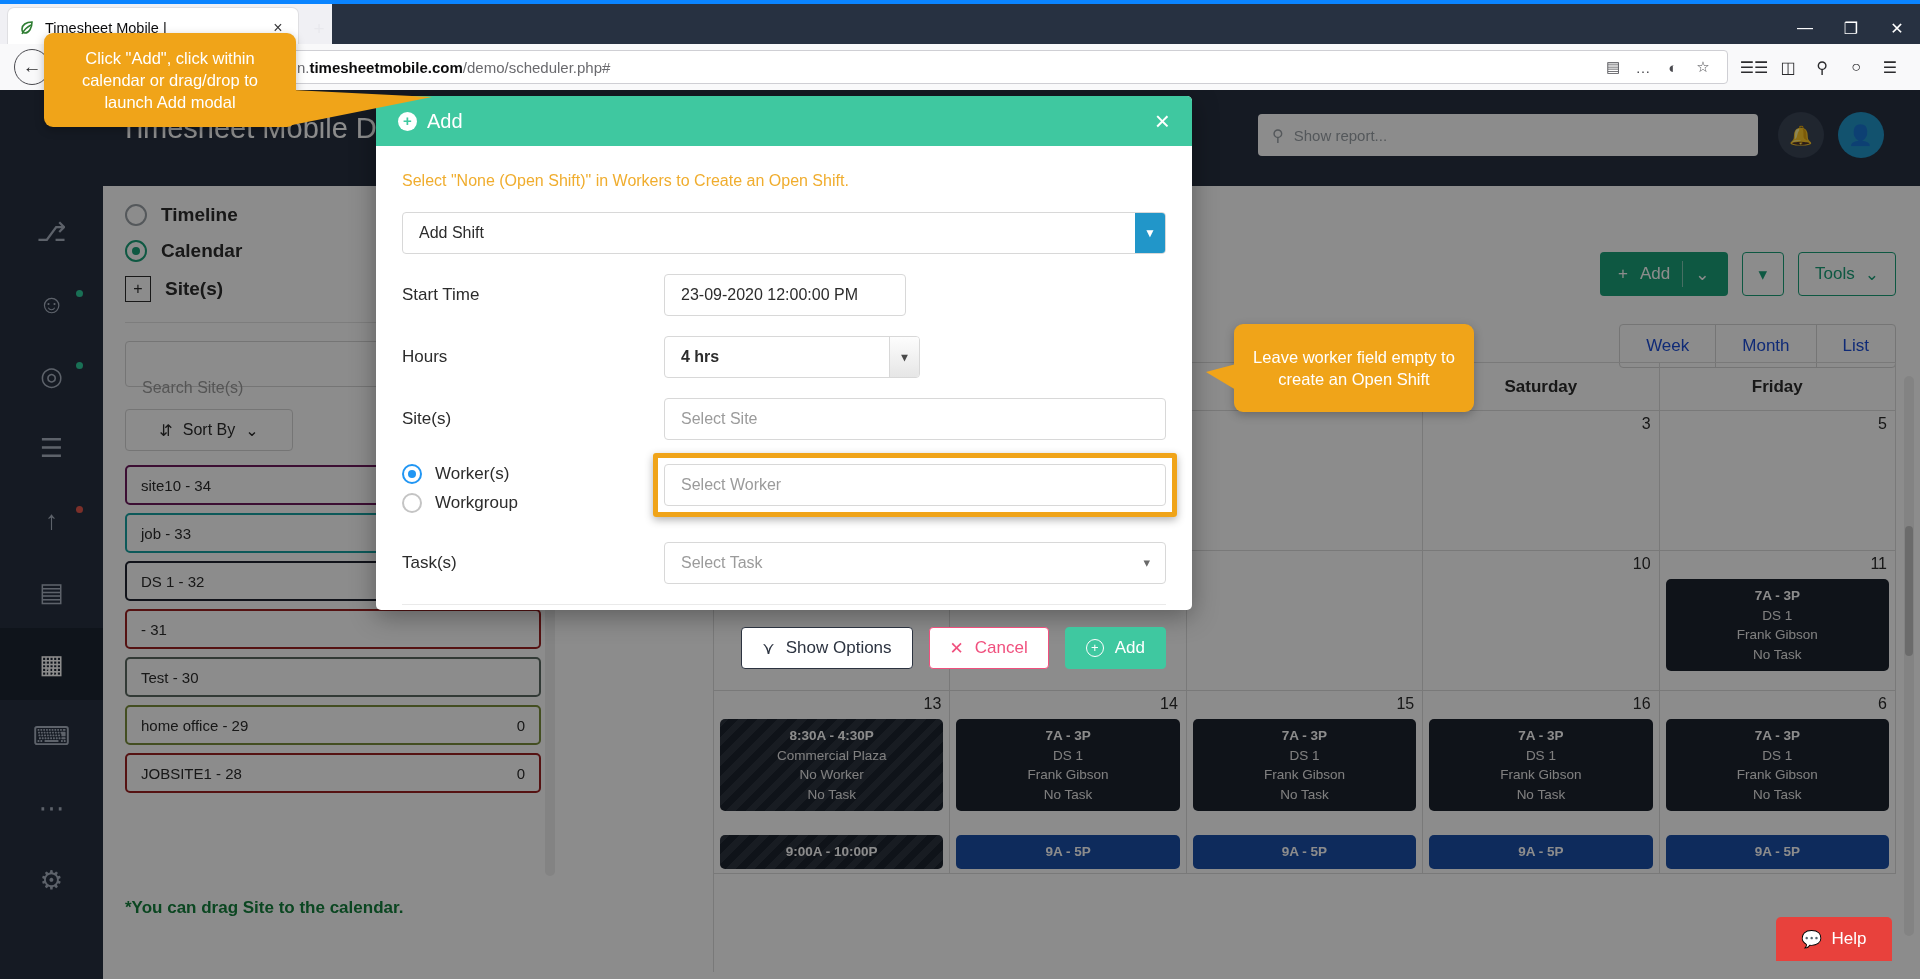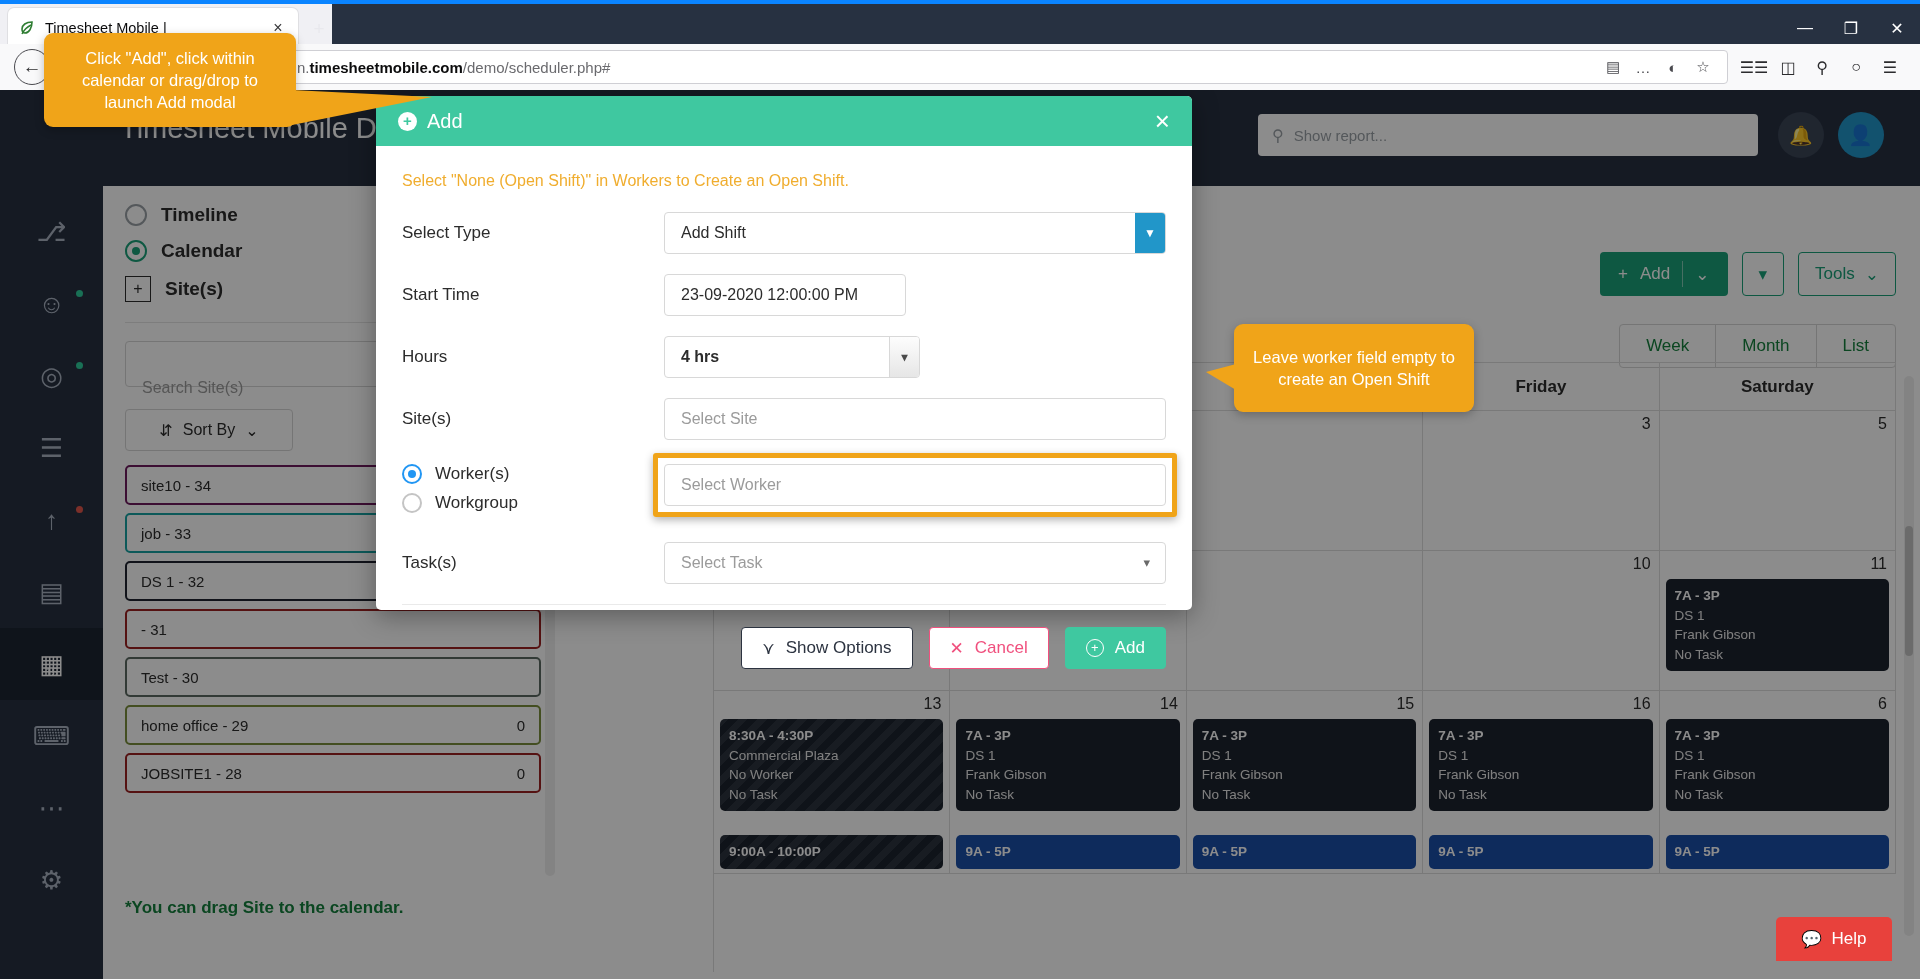--- a/index.html
+++ b/index.html
@@ -228,21 +228,21 @@
     border-radius: 4px; display: flex; align-items: center; gap: 10px;
     font-size: 17px; background: #fff;
   }
   #view-switch {
     position: absolute; right: 24px; top: 138px; height: 44px;
     border: 1px solid #d6d6d6; border-radius: 4px; display: flex;
     overflow: hidden;
   }
   #view-switch div {
     padding: 0 26px; display: flex; align-items: center; font-size: 17px;
-    color: #15803d; border-left: 1px solid #d6d6d6;
+    color: #1d4ed8; border-left: 1px solid #d6d6d6;
   }
   #view-switch div:first-child { border-left: 0; }
   #cal-period {
     position: absolute; left: 10px; top: 245px; font-size: 15px; color: #2c2c2c;
     line-height: 1.5;
   }
 
   #cal-grid {
     position: absolute; left: 150px; top: 176px; width: 1183px; height: 610px;
     border-top: 1px solid #dcdcdc; border-left: 1px solid #dcdcdc;
@@ -257,22 +257,22 @@
   }
   .cal-week { display: grid; grid-template-columns: repeat(5, 1fr); }
   .cal-cell {
     border-right: 1px solid #dcdcdc; border-bottom: 1px solid #dcdcdc;
     min-height: 140px; padding: 4px 6px; position: relative;
   }
   .cal-daynum {
     position: absolute; right: 8px; top: 4px; font-size: 16px; color: #2c2c2c;
   }
   .shift {
-    margin-top: 24px; border-radius: 5px; padding: 7px 9px; color: #e8e8e8;
-    font-size: 13.5px; line-height: 1.45;
+    margin-top: 24px; border-radius: 5px; padding: 7px 0; color: #e8e8e8;
+    font-size: 13.5px; line-height: 1.45; text-align: center;
   }
   .shift .t { font-weight: 700; color: #ffffff; }
   .shift.dark { background: #1d232e; }
   .shift.blue { background: #1b4fa8; }
   .shift.hatch {
     background: repeating-linear-gradient(-45deg,#1d232e 0 7px,#2c333f 7px 14px);
   }
   #cal-scrollbar {
     position: absolute; right: 6px; top: 190px; width: 10px; height: 560px;
     background: #efefef; border-radius: 5px;
@@ -542,22 +542,22 @@
         </div>
       <div id="cal-period">
         <div>Sep 2</div>
         <div>Sche</div>
       </div>
       <div id="cal-grid">
         <div class="cal-head" id="cal-head">
             <div>Tuesday</div>
             <div>Wednesday</div>
             <div>Thursday</div>
+            <div>Saturday</div>
             <div>Friday</div>
-            <div>Saturday</div>
           </div>
         <div id="cal-weeks">
             <div class="cal-week">
               <div class="cal-cell">
                 <div class="cal-daynum"></div>
               </div>
               <div class="cal-cell">
                 <div class="cal-daynum"></div>
               </div>
               <div class="cal-cell">
@@ -671,21 +671,20 @@
       <span id="modal-plus">+</span>
       <span>Add</span>
     </div>
     <div id="modal-close">×</div>
   </div>
 
   <div id="modal-body">
     <div id="modal-note">Select "None (Open Shift)" in Workers to Create an Open Shift.</div>
 
     <div class="frow">
-      <div class="flabel">Select Type</div>
       <div class="fctl fselect blue">
         <div class="finput">Add Shift</div>
         <div class="caret-box">▼</div>
       </div>
     </div>
 
     <div class="frow">
       <div class="flabel">Start Time</div>
       <div class="fctl">
         <div class="finput narrow">23-09-2020 12:00:00 PM</div>

